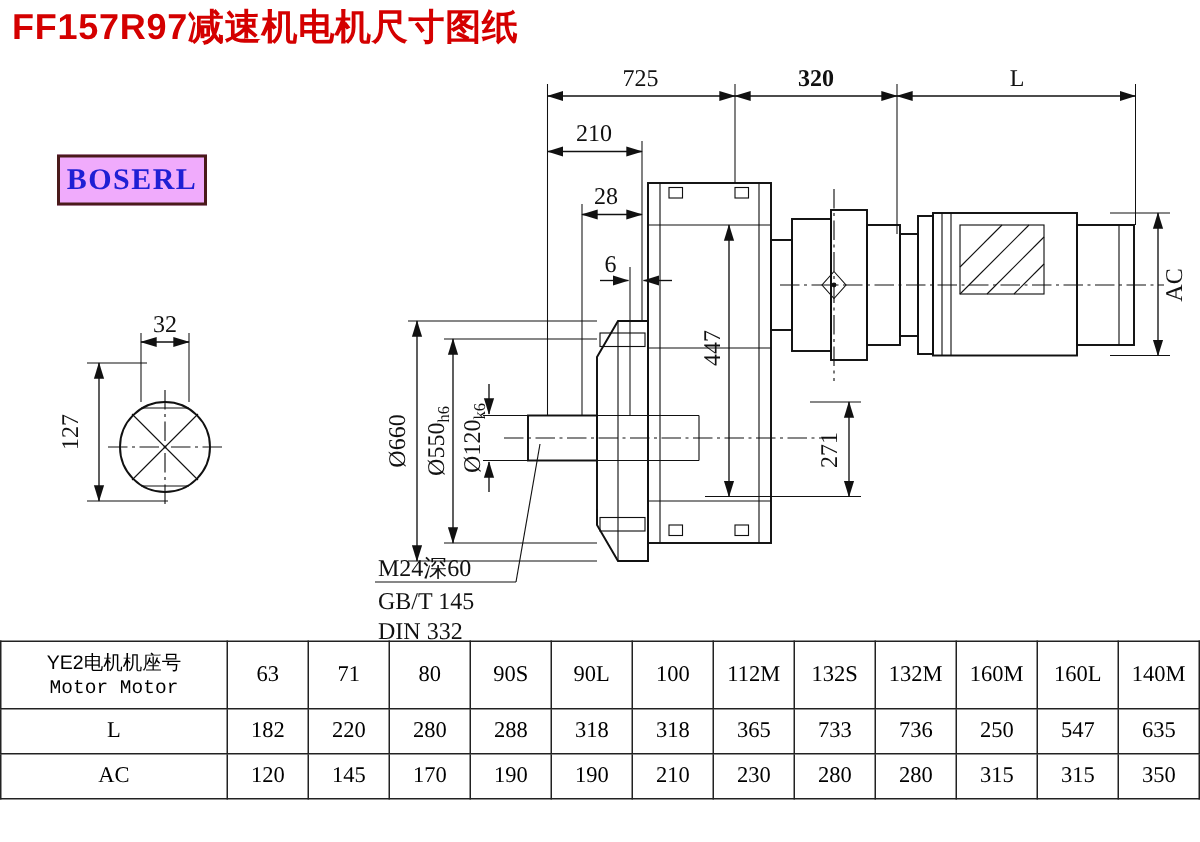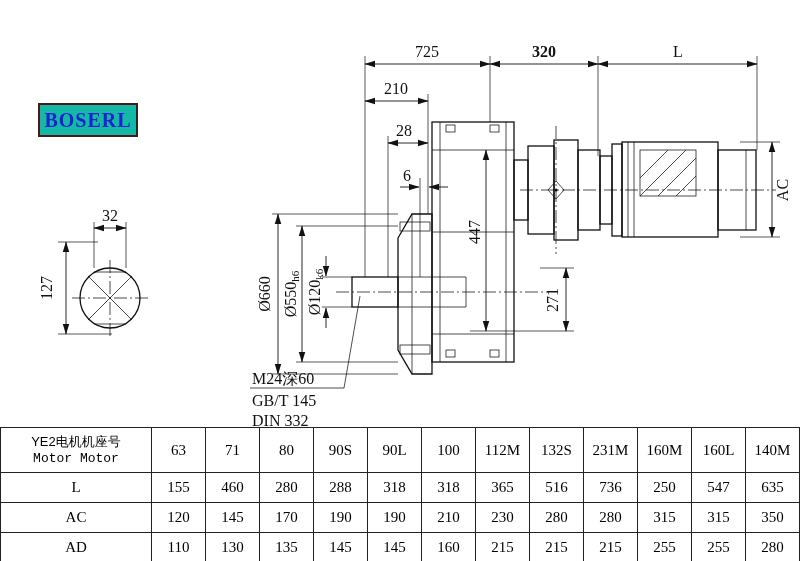--- a/index.html
+++ b/index.html
@@ -1,21 +1,21 @@
 <!DOCTYPE html>
 <html><head>
 <meta charset="utf-8">
 <style>
   html,body{margin:0;padding:0;background:#fff;}
   .page{position:relative;width:800px;height:561px;background:#fff;overflow:hidden;
         font-family:"Liberation Sans",sans-serif;}
   .title{position:absolute;top:2px;left:8px;margin:0;
          font:bold 24px "Liberation Sans",sans-serif;color:#d40000;letter-spacing:0.5px;}
   .logo{position:absolute;top:103px;left:38px;width:96px;height:30px;border:2px solid #4a1a1a;
-        display:flex;align-items:center;justify-content:center;background:#14b8a6;}
+        display:flex;align-items:center;justify-content:center;background:#f0abfc;}
   .logo span{font:bold 20px "Liberation Serif",serif;color:#1f1fd4;letter-spacing:1px;}
   .drawing{position:absolute;top:0;left:0;}
 
   
   .ln{stroke:#111;stroke-width:1.3;fill:none}
   .tn{stroke:#111;stroke-width:0.75;fill:none}
   .cl{stroke:#111;stroke-width:0.75;fill:none;stroke-dasharray:13 3 2 3}
   .dm{stroke:#111;stroke-width:0.9;fill:none;marker-start:url(#arr);marker-end:url(#arr)}
   .de{stroke:#111;stroke-width:0.9;fill:none;marker-end:url(#arr)}
   .xt{stroke:#111;stroke-width:0.7;fill:none}
@@ -33,20 +33,21 @@
   .size-table tr td{height:29px;}
   .col-head{width:150px;}
   .col-head .cn{font:13px "Liberation Sans",sans-serif;line-height:18px;}
   .col-head .en{font:13px "Liberation Mono",monospace;line-height:16px;}
 </style>
 </head>
 <body>
 
 <div class="page">
 
+  <h1 class="title">FF157R97减速机电机尺寸图纸</h1>
 
   <div class="logo">
     <span>BOSERL</span>
   </div>
 
   <svg class="drawing" width="800" height="427" viewBox="0 0 800 427">
     <defs>
       <marker id="arr" viewBox="0 0 10 7" refX="9.5" refY="3.5" markerWidth="11" markerHeight="8" orient="auto-start-reverse" markerUnits="userSpaceOnUse">
         <path d="M0,0.4 L10,3.5 L0,6.6 Z" fill="#111"></path>
       </marker>
@@ -193,66 +194,51 @@
             <div class="en">Motor Motor</div>
           </td>
           <td>63</td>
           <td>71</td>
           <td>80</td>
           <td>90S</td>
           <td>90L</td>
           <td>100</td>
           <td>112M</td>
           <td>132S</td>
-          <td>231M</td>
+          <td>132M</td>
           <td>160M</td>
           <td>160L</td>
           <td>140M</td>
         </tr>
         <tr>
           <td>L</td>
-          <td>155</td>
-          <td>460</td>
+          <td>182</td>
+          <td>220</td>
           <td>280</td>
           <td>288</td>
           <td>318</td>
           <td>318</td>
           <td>365</td>
-          <td>516</td>
+          <td>733</td>
           <td>736</td>
           <td>250</td>
           <td>547</td>
           <td>635</td>
         </tr>
         <tr>
           <td>AC</td>
           <td>120</td>
           <td>145</td>
           <td>170</td>
           <td>190</td>
           <td>190</td>
           <td>210</td>
           <td>230</td>
           <td>280</td>
           <td>280</td>
           <td>315</td>
           <td>315</td>
           <td>350</td>
         </tr>
-        <tr>
-          <td>AD</td>
-          <td>110</td>
-          <td>130</td>
-          <td>135</td>
-          <td>145</td>
-          <td>145</td>
-          <td>160</td>
-          <td>215</td>
-          <td>215</td>
-          <td>215</td>
-          <td>255</td>
-          <td>255</td>
-          <td>280</td>
-        </tr>
       </tbody>
   </table>
 
 </div>
 
 </body></html>

